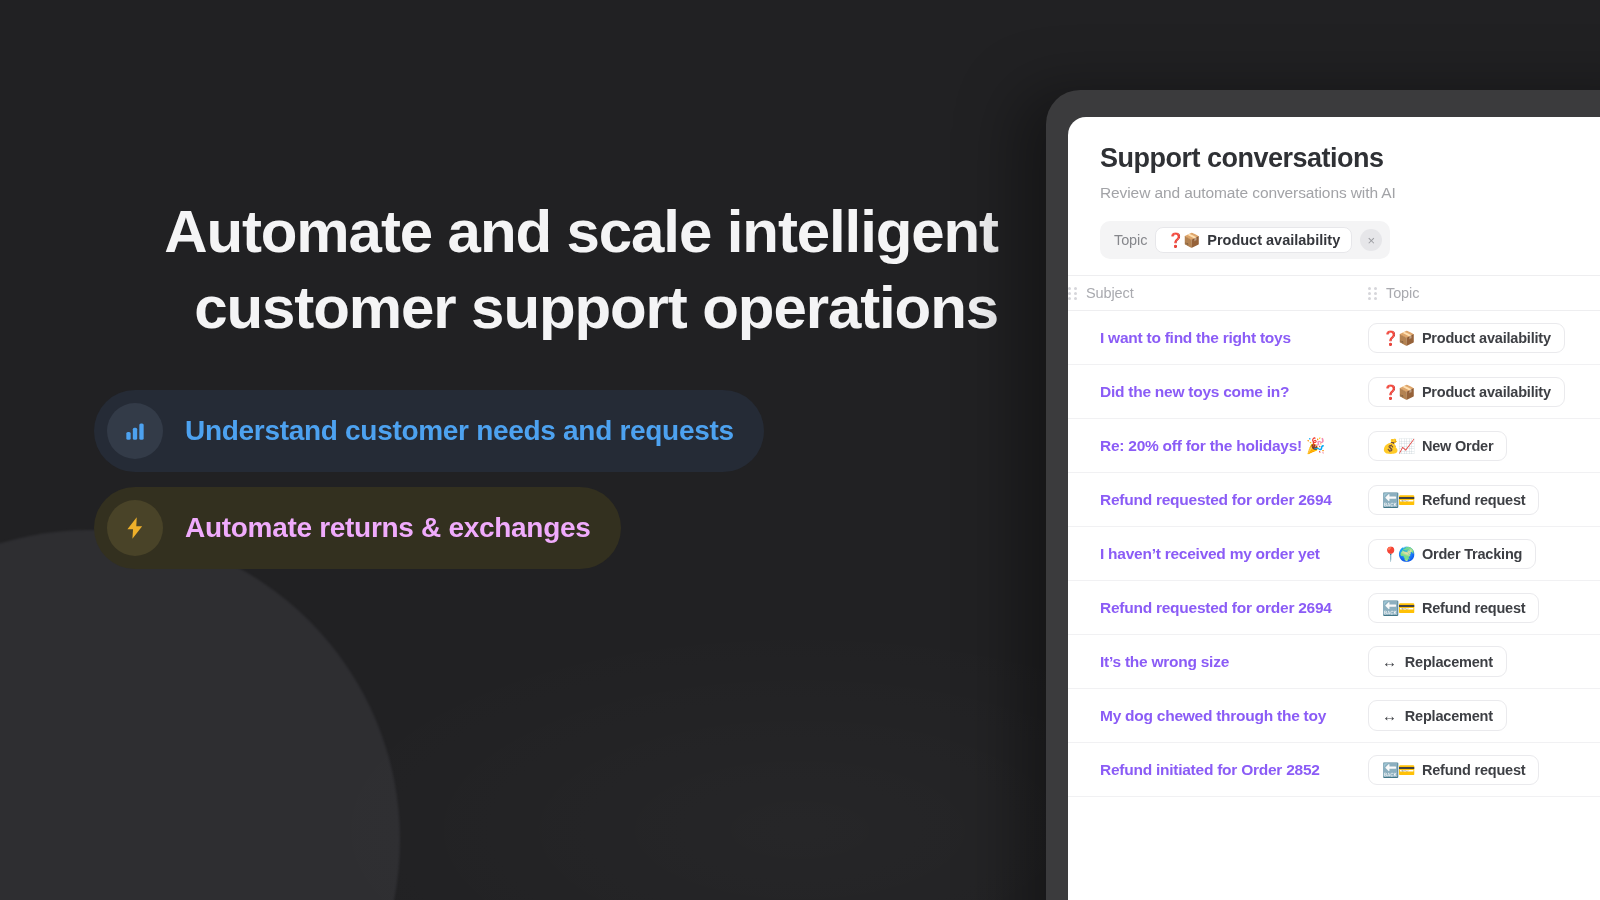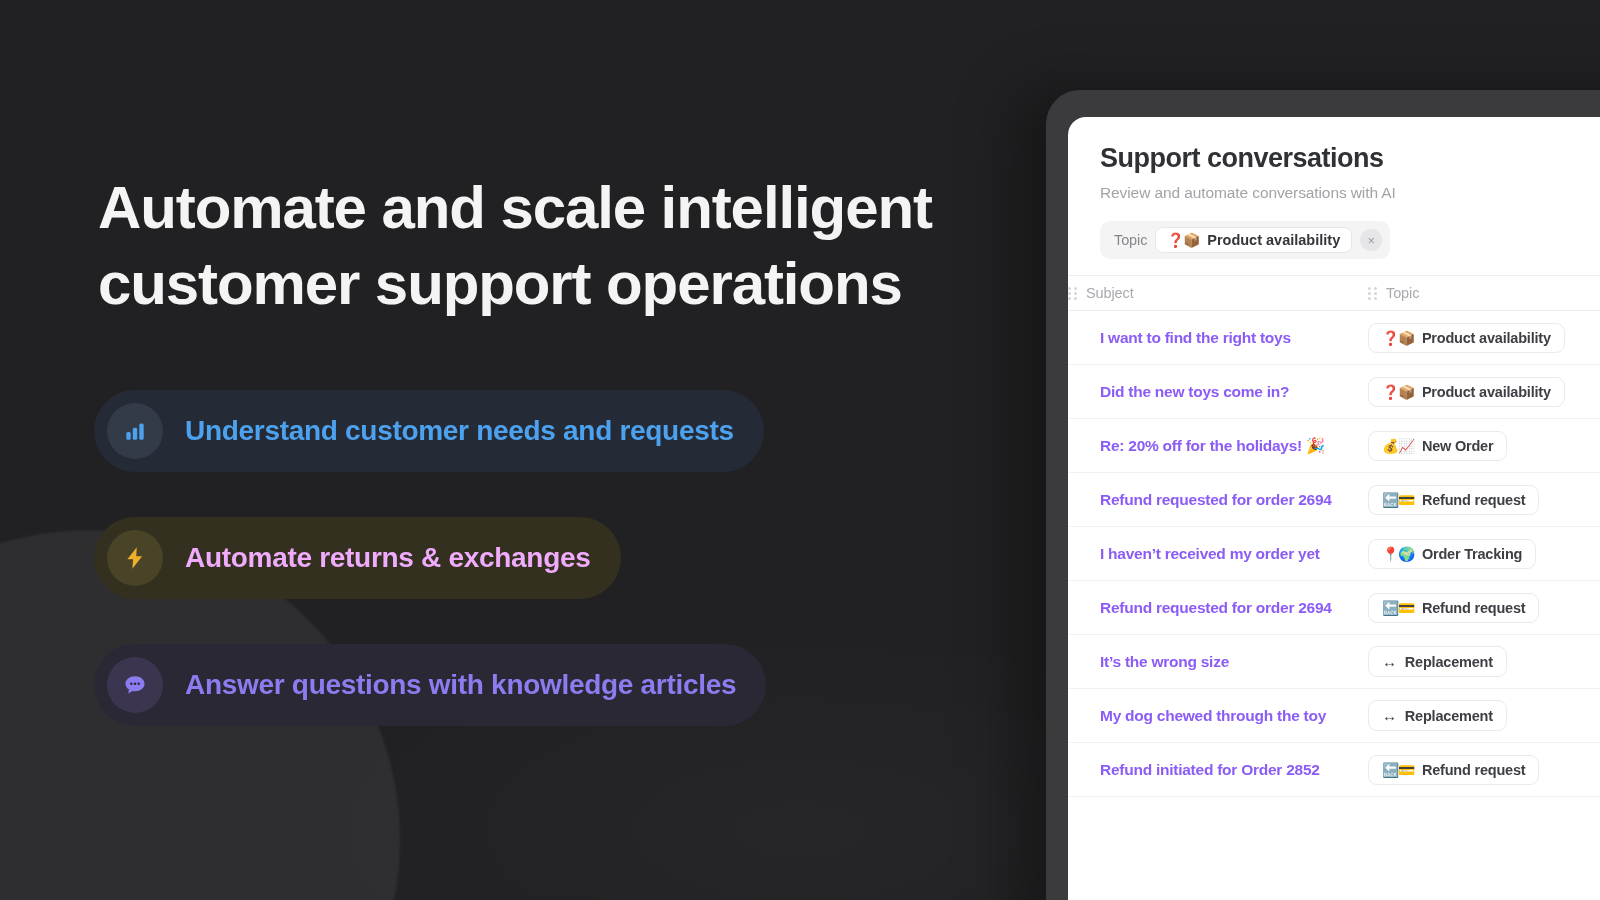--- a/index.html
+++ b/index.html
@@ -26,40 +26,41 @@
     position: absolute;
     left: 300px; bottom: -140px;
     width: 1000px; height: 420px;
     border-radius: 50%;
     background: radial-gradient(closest-side, rgba(255,255,255,.022), rgba(255,255,255,0));
   }
 
   
   .left-col {
     position: absolute;
-    left: 98px; top: 170px;
+    left: 98px; top: 194px;
     width: 900px;
+    text-align: right;
   }
   .headline {
     color: #f4f4f5;
     font-size: 60px;
     line-height: 76px;
     font-weight: 700;
     letter-spacing: -1.1px;
     white-space: pre-line;
   }
 
   .pills { position: absolute; left: 94px; top: 390px; width: 860px; }
   .pill {
     display: inline-flex;
     align-items: center;
     gap: 22px;
     border-radius: 44px;
     padding: 13px 30px 13px 13px;
-    margin-bottom: 45px;
+    margin-bottom: 15px;
   }
   .pill-row { display: block; }
   .pill-icon {
     width: 56px; height: 56px;
     border-radius: 50%;
     display: flex; align-items: center; justify-content: center;
     flex: 0 0 auto;
   }
   .pill-label {
     font-size: 28px;
@@ -252,33 +253,20 @@
       <div class="pill amber">
         <span class="pill-icon">
           <svg width="26" height="26" viewBox="0 0 24 24" aria-hidden="true">
             <path d="M13.6 2 5 13.2h5.2L9.6 22 18.6 10.4h-5.4z" fill="#eeb02a"></path>
           </svg>
         </span>
         <span class="pill-label">Automate returns &amp; exchanges</span>
       </div>
     </div>
 
-    <div class="pill-row">
-      <div class="pill purple">
-        <span class="pill-icon">
-          <svg width="26" height="26" viewBox="0 0 24 24" aria-hidden="true">
-            <path d="M12 4C7 4 3.2 7 3.2 10.8c0 2.2 1.3 4.1 3.3 5.4l-.8 3.6 4-2.2c.7.1 1.5.2 2.3.2 5 0 8.8-3 8.8-6.9S17 4 12 4z" fill="#8b7cf0"></path>
-            <circle cx="8.6" cy="10.8" r="1.15" fill="#2b2836"></circle>
-            <circle cx="12" cy="10.8" r="1.15" fill="#2b2836"></circle>
-            <circle cx="15.4" cy="10.8" r="1.15" fill="#2b2836"></circle>
-          </svg>
-        </span>
-        <span class="pill-label">Answer questions with knowledge articles</span>
-      </div>
-    </div>
 
   </div>
 
   <div class="device">
     <div class="screen">
 
       <div class="panel-head">
         <div class="panel-title">Support conversations</div>
         <div class="panel-sub">Review and automate conversations with AI</div>
       </div>

